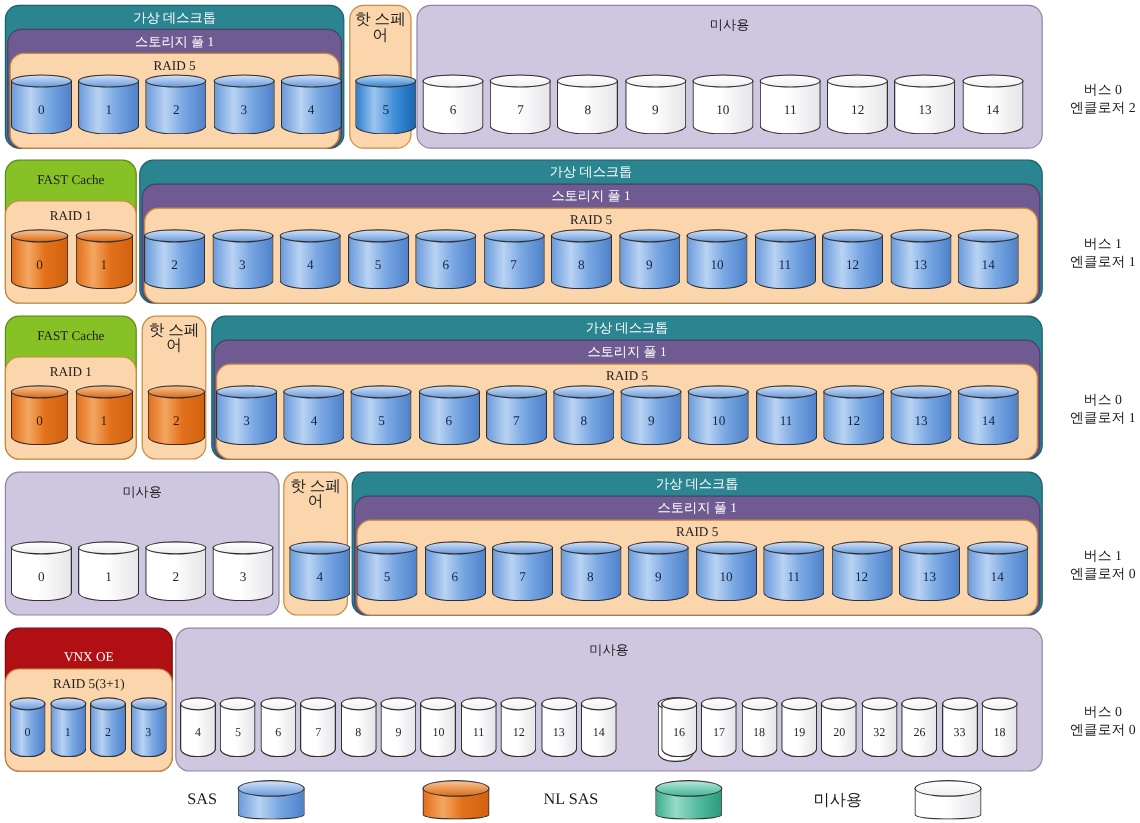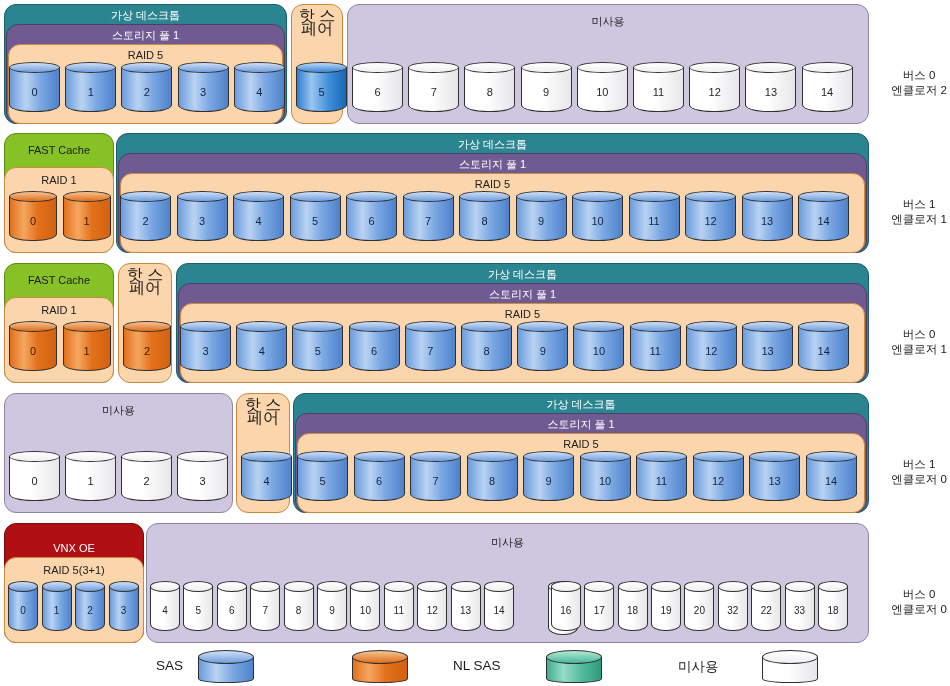--- a/index.html
+++ b/index.html
@@ -12,20 +12,21 @@
     height: 686px;
     position: relative;
     font-family: "Liberation Sans", sans-serif;
     overflow: hidden;
   }
 
   #stage {
     position: relative;
     width: 950px;
     height: 686px;
+    font-family: Liberation Serif, serif;
   }
 
   
   .enclosure-row {
     position: absolute;
     left: 0;
     width: 950px;
     height: 130px;
   }
 
@@ -41,21 +42,21 @@
     left: 0;
     width: 100%;
     text-align: center;
     font-size: 11px;
     line-height: 13px;
     color: #202020;
     white-space: nowrap;
     pointer-events: none;
   }
   .group-label.small {
-    font-size: 16px;
+    font-size: 13px;
   }
   .group-label.wrap {
     white-space: normal;
   }
 
   
   .band-vdt   { background: #2a8591; border-color: #1d5f69; }
   .band-pool  { background: #6f5b92; border-color: #4e3f68; }
   .band-raid  { background: #fbd5ab; border-color: #c98a3f; }
   .band-unused{ background: #cfc6e0; border-color: #8e85a3; }
@@ -667,21 +668,21 @@
         <div class="num" style="font-size: 10px;">20</div>
       </div>
       <div class="disk d-unused" title="unused" style="left: 717.8px; top: 60px; width: 30px; height: 50px;">
         <div class="body"></div>
         <div class="top"></div>
         <div class="num" style="font-size: 10px;">32</div>
       </div>
       <div class="disk d-unused" title="unused" style="left: 751.2px; top: 60px; width: 30px; height: 50px;">
         <div class="body"></div>
         <div class="top"></div>
-        <div class="num" style="font-size: 10px;">22</div>
+        <div class="num" style="font-size: 10px;">26</div>
       </div>
       <div class="disk d-unused" title="unused" style="left: 784.6px; top: 60px; width: 30px; height: 50px;">
         <div class="body"></div>
         <div class="top"></div>
         <div class="num" style="font-size: 10px;">33</div>
       </div>
       <div class="disk d-unused" title="unused" style="left: 818px; top: 60px; width: 30px; height: 50px;">
         <div class="body"></div>
         <div class="top"></div>
         <div class="num" style="font-size: 10px;">18</div>

